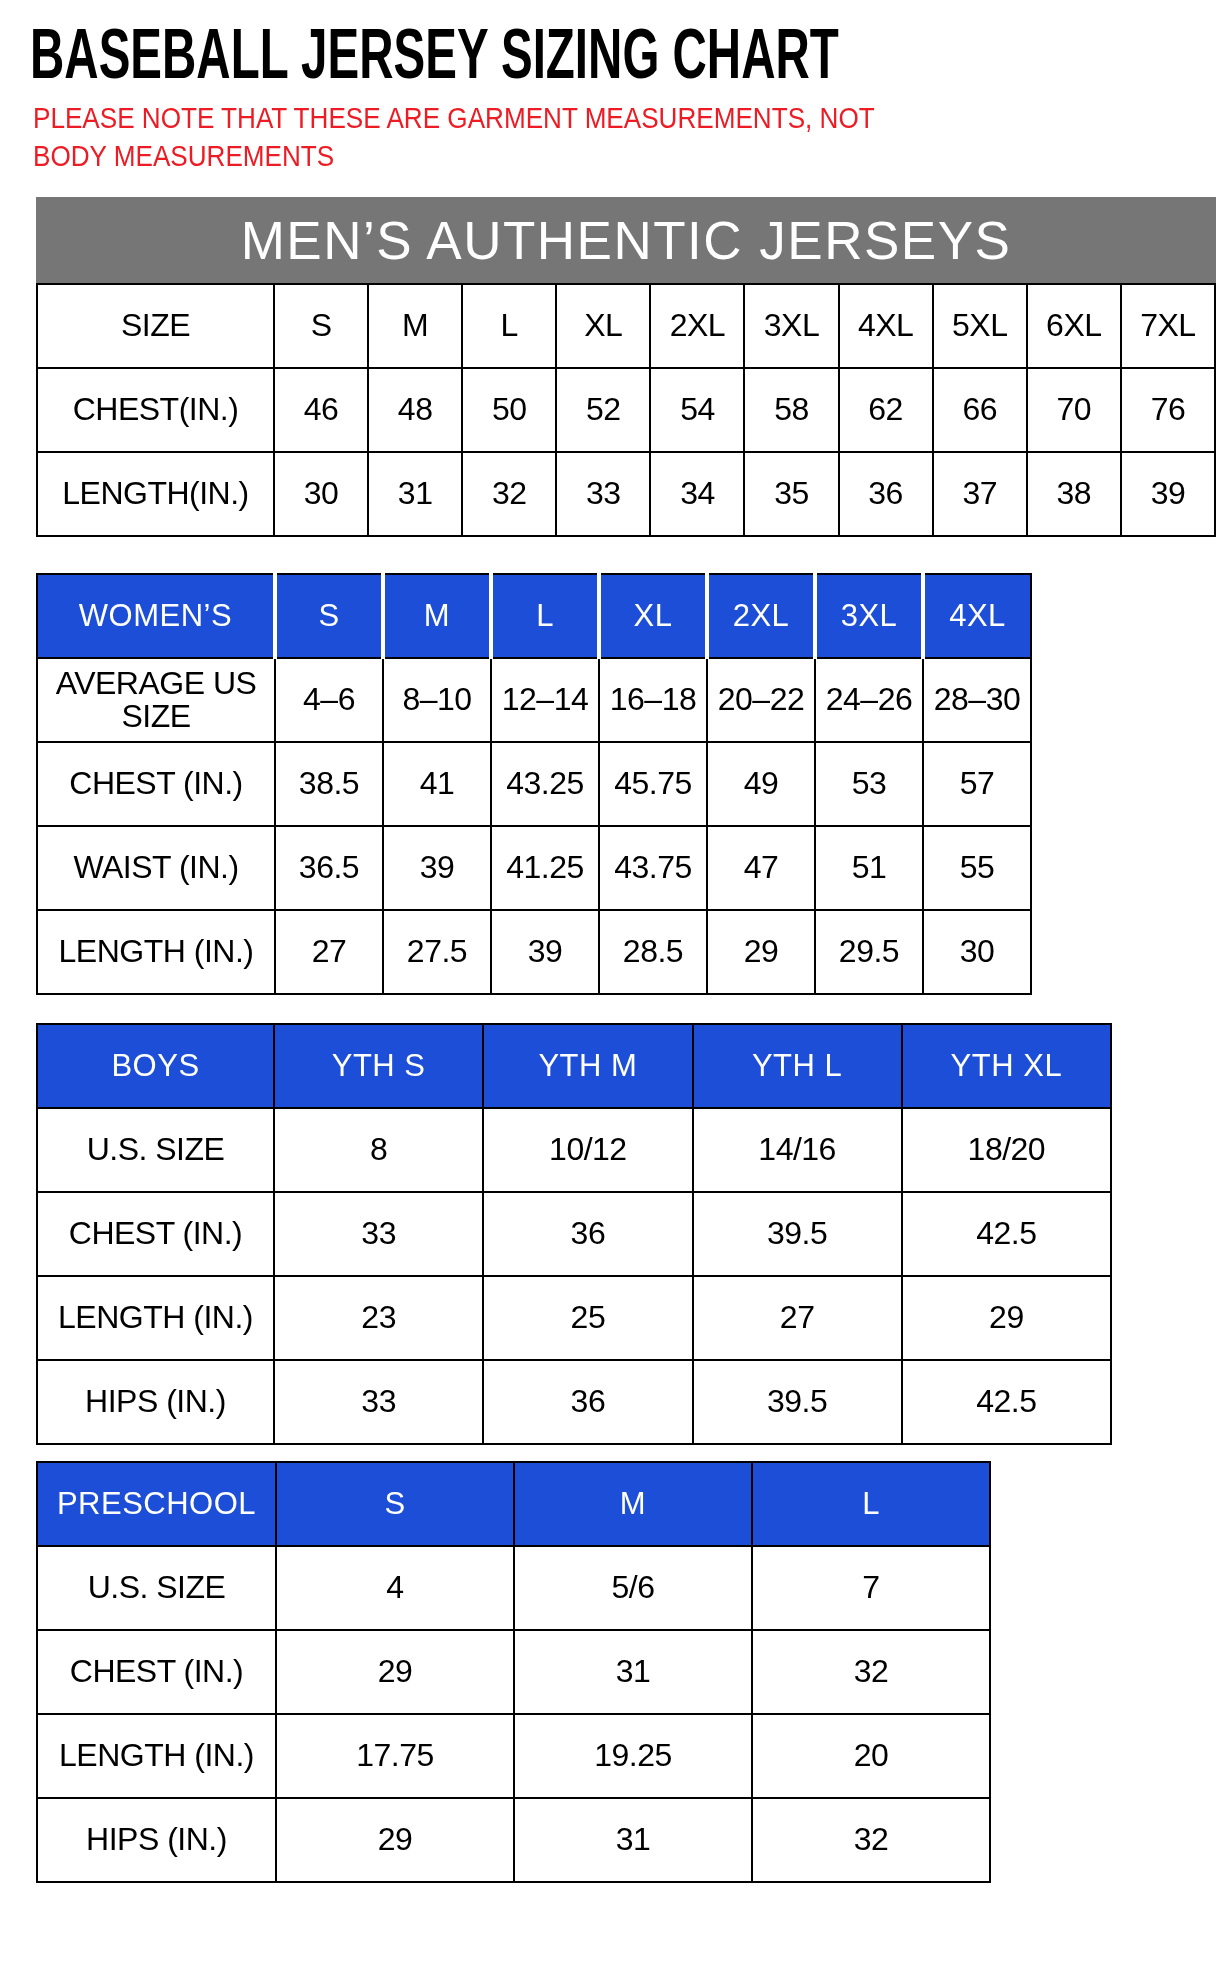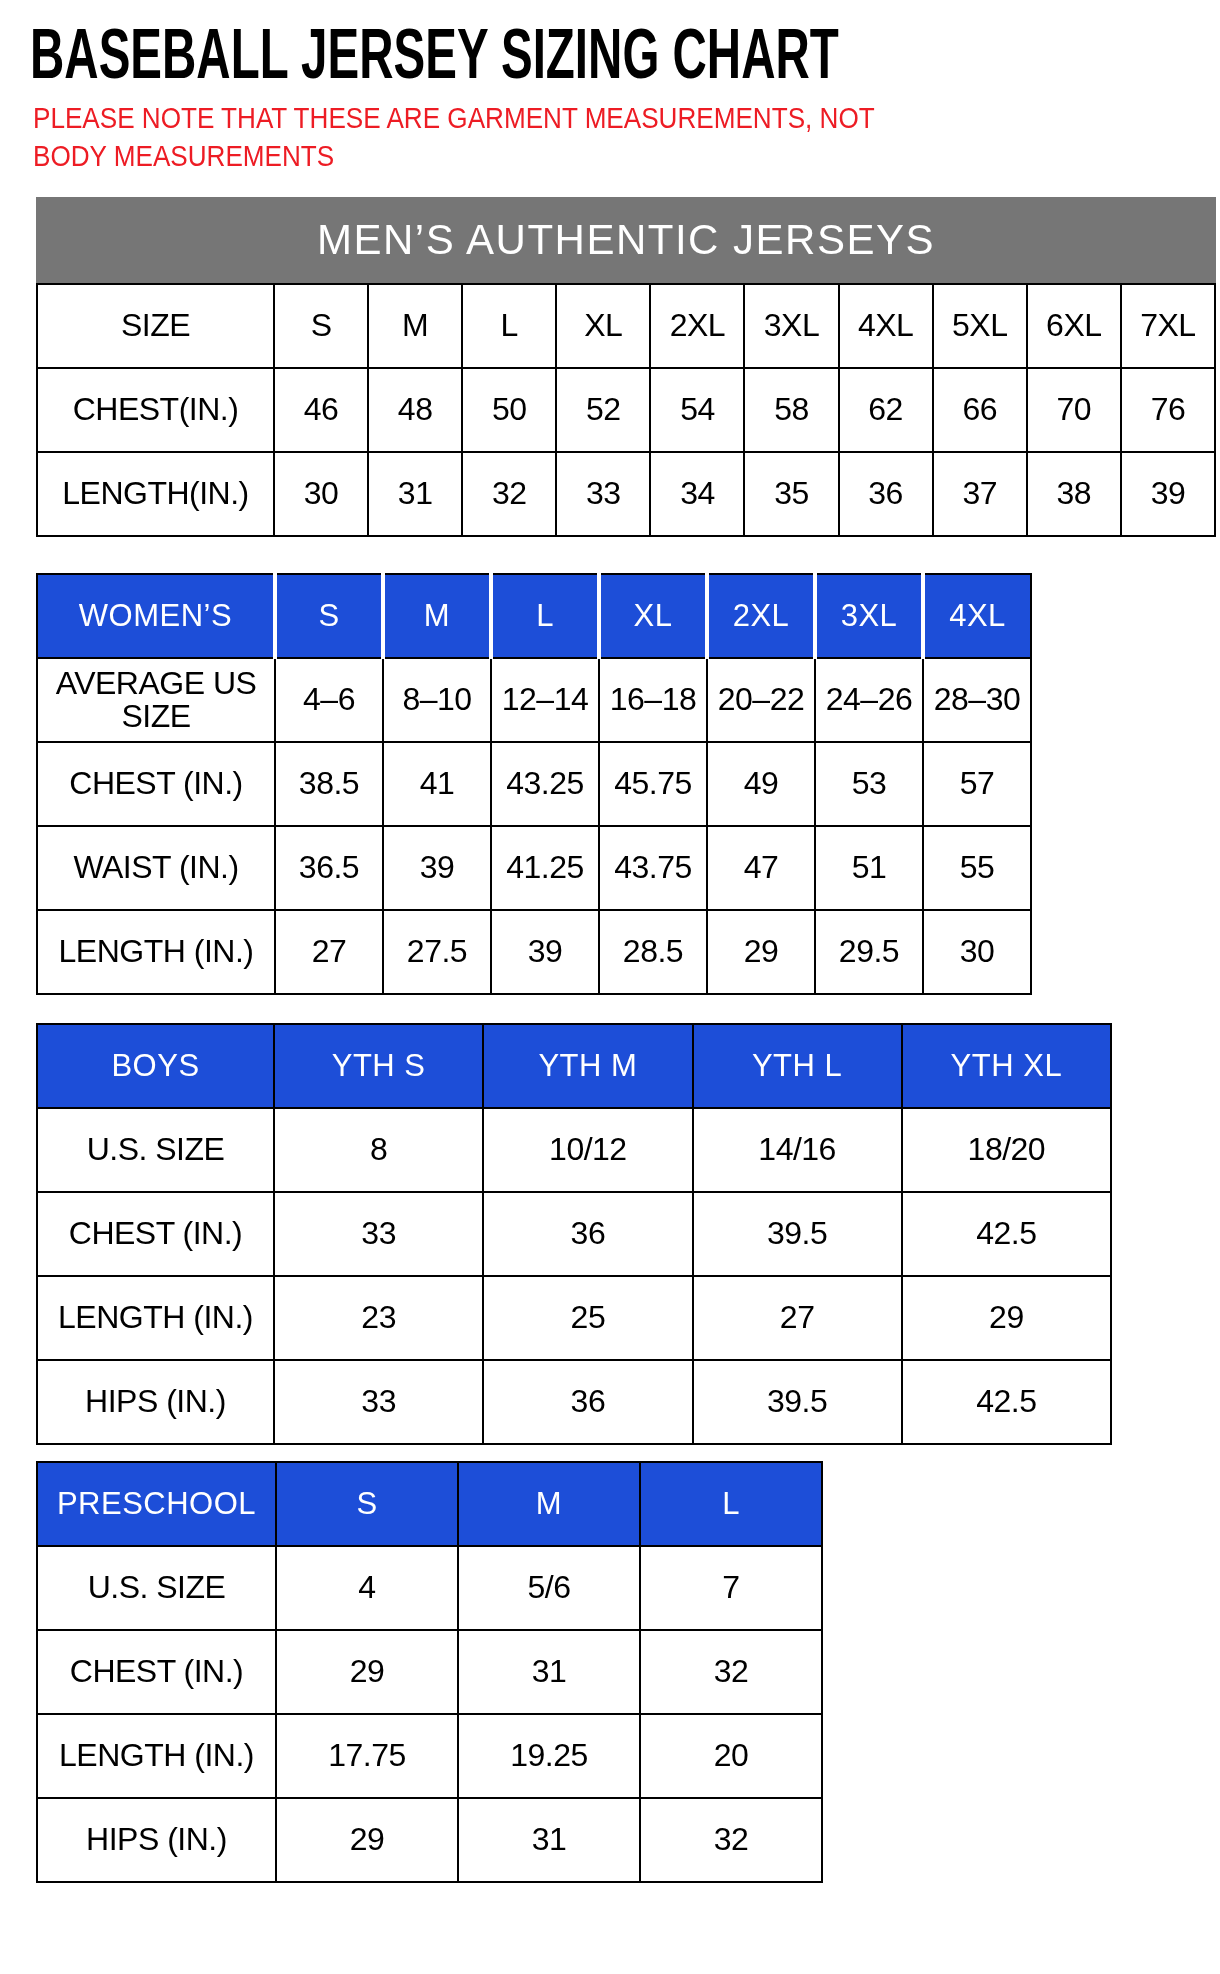--- a/index.html
+++ b/index.html
@@ -17,37 +17,37 @@
   
   .tbl{margin-left:36px;}
   .tbl table{border-collapse:collapse;table-layout:fixed;width:100%;}
   .tbl td,.tbl th{border:2px solid #000;height:82px;text-align:center;vertical-align:middle;
      font-size:32px;font-weight:400;padding:0 4px;letter-spacing:-0.5px;line-height:1.05;}
   .tbl thead th{font-weight:400;}
 
   
   .t-mens{margin-top:22px;width:1180px;}
   .banner{height:86px;background:#767676;color:#fff;display:flex;align-items:center;justify-content:center;
-     font-size:42px;letter-spacing:1.5px;font-weight:400;}
+     font-size:53px;letter-spacing:1.5px;font-weight:400;}
   .t-mens table col.label-col{width:237px;}
   .t-mens thead th{background:#fff;color:#000;}
 
   
   .gray-head thead th{background:#1d4ed8;color:#fff;font-size:31px;letter-spacing:0.5px;}
 
   .t-womens{margin-top:36px;width:996px;}
   .t-womens table col.label-col{width:238px;}
   .t-womens thead th{border-left:4px solid #fff;border-right:4px solid #fff;}
   .t-womens thead th:first-child{border-left:2px solid #000;}
   .t-womens thead th:last-child{border-right:2px solid #000;}
 
   .t-boys{margin-top:28px;width:1076px;}
   .t-boys table col.label-col{width:237px;}
 
-  .t-preschool{margin-top:16px;width:787px;}
+  .t-preschool{margin-top:16px;width:955px;}
   .t-preschool table col.label-col{width:239px;}
 </style>
 </head>
 <body>
 
 <div class="page">
 
   <h1 class="title"><span class="squeeze">BASEBALL JERSEY SIZING CHART</span></h1>
 
   <p class="note"><span class="squeeze-x">PLEASE NOTE THAT THESE ARE GARMENT MEASUREMENTS, NOT BODY MEASUREMENTS</span></p>

